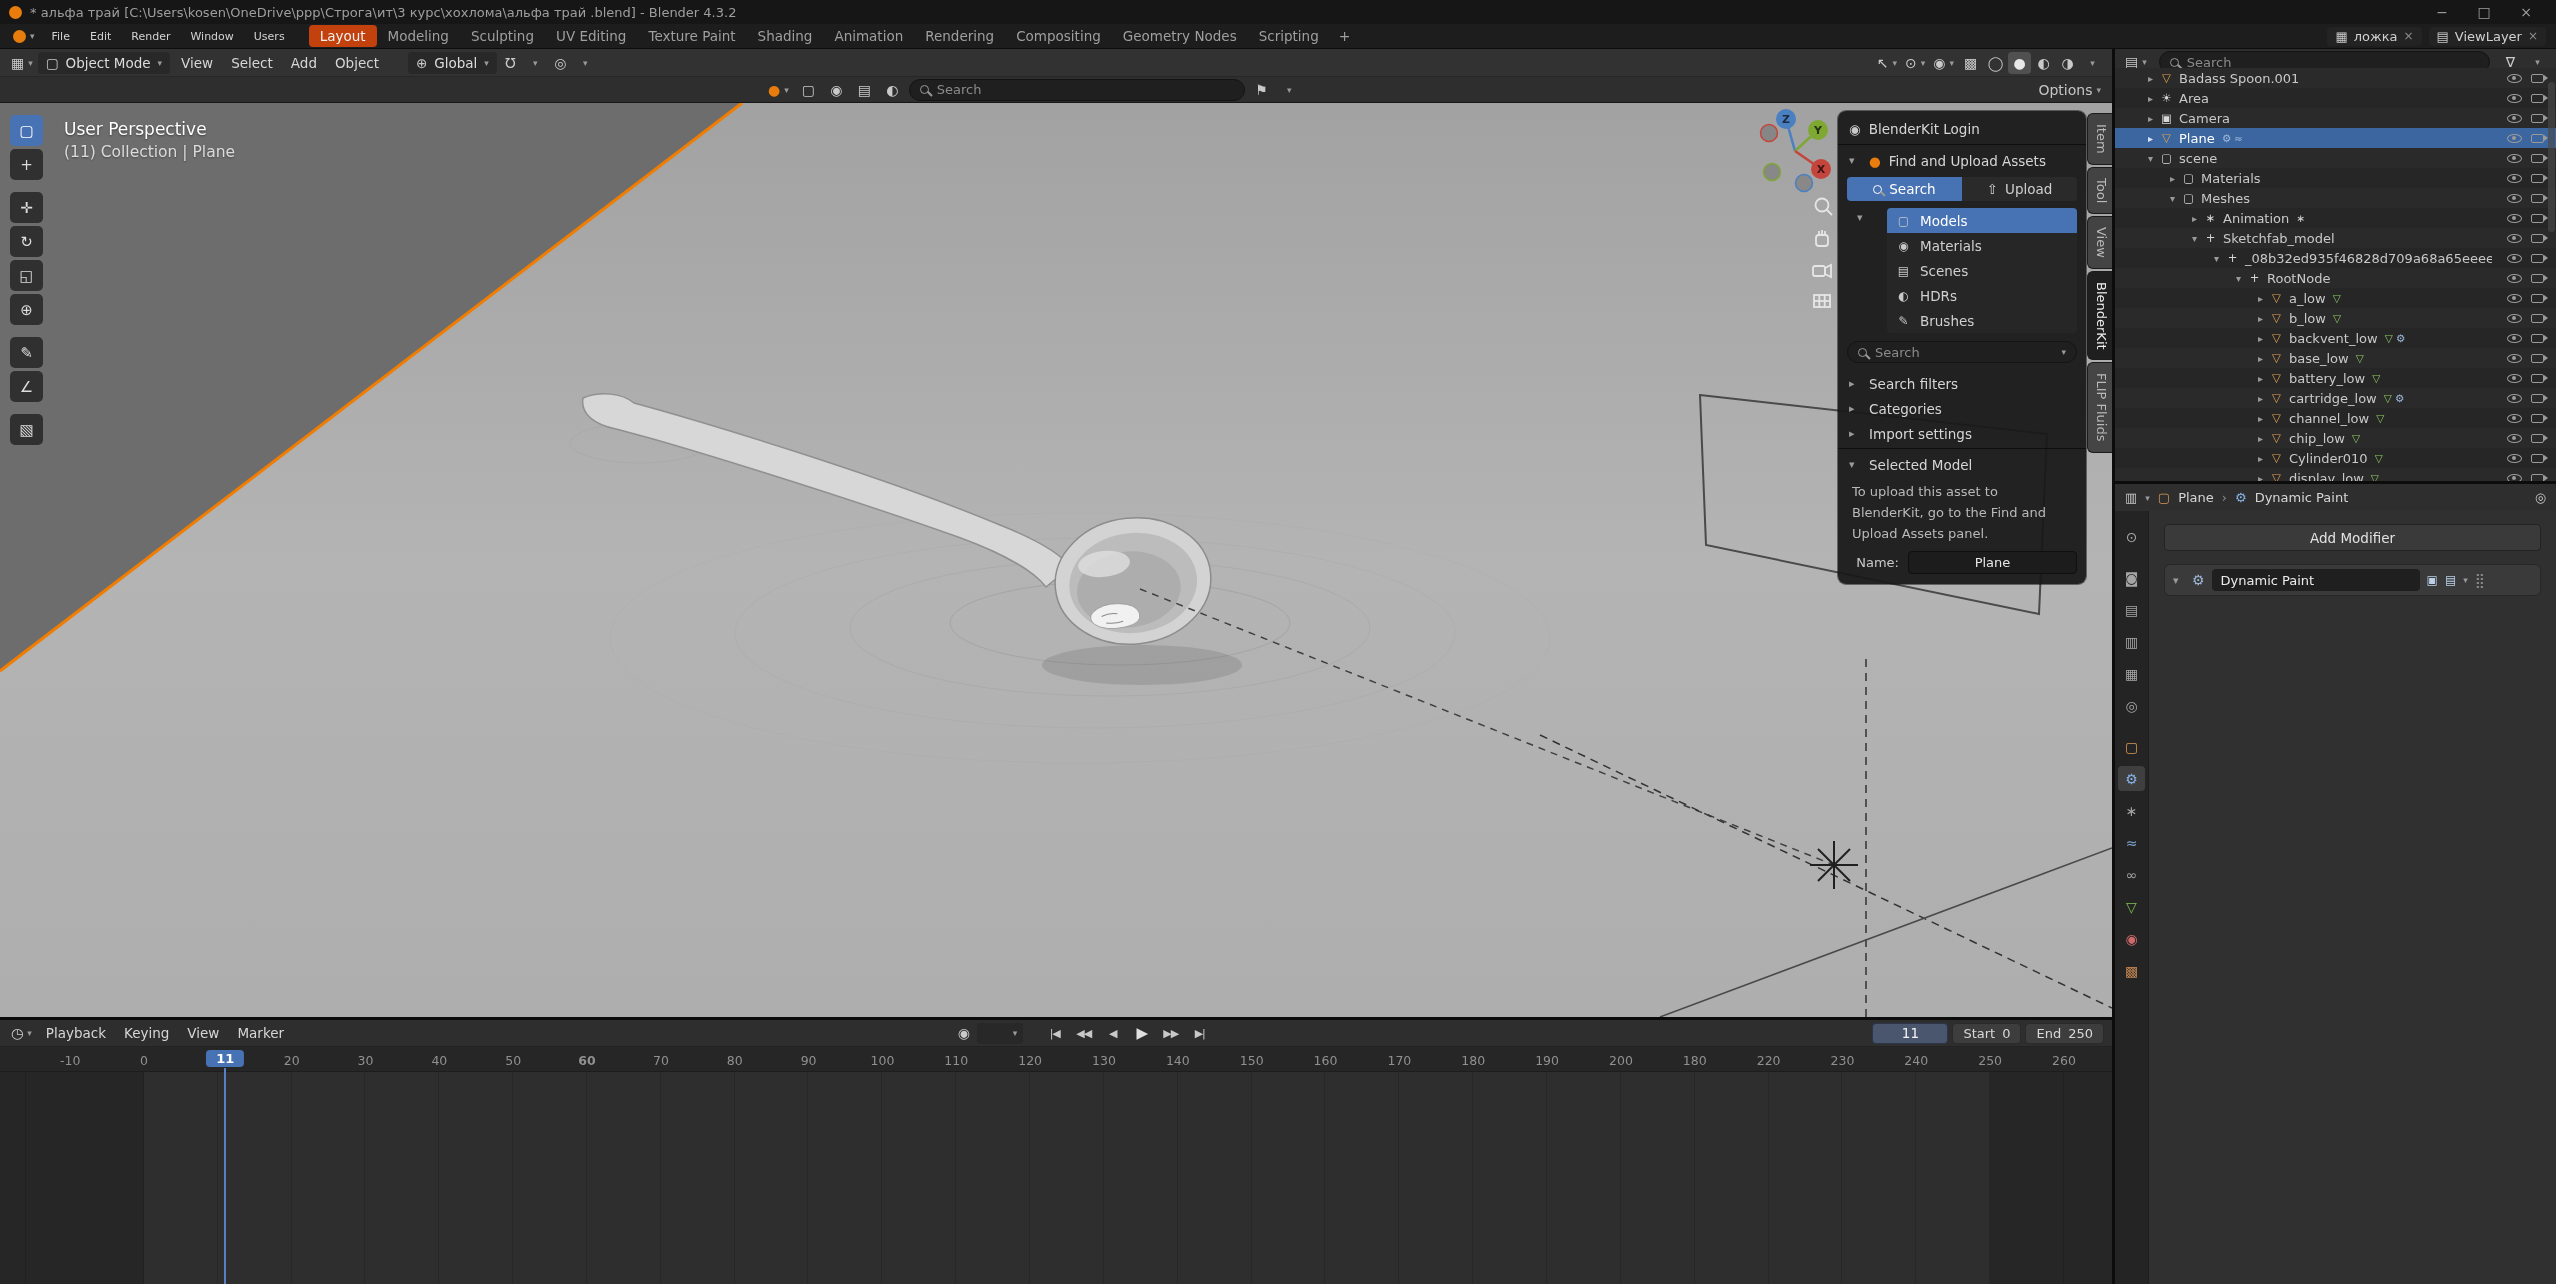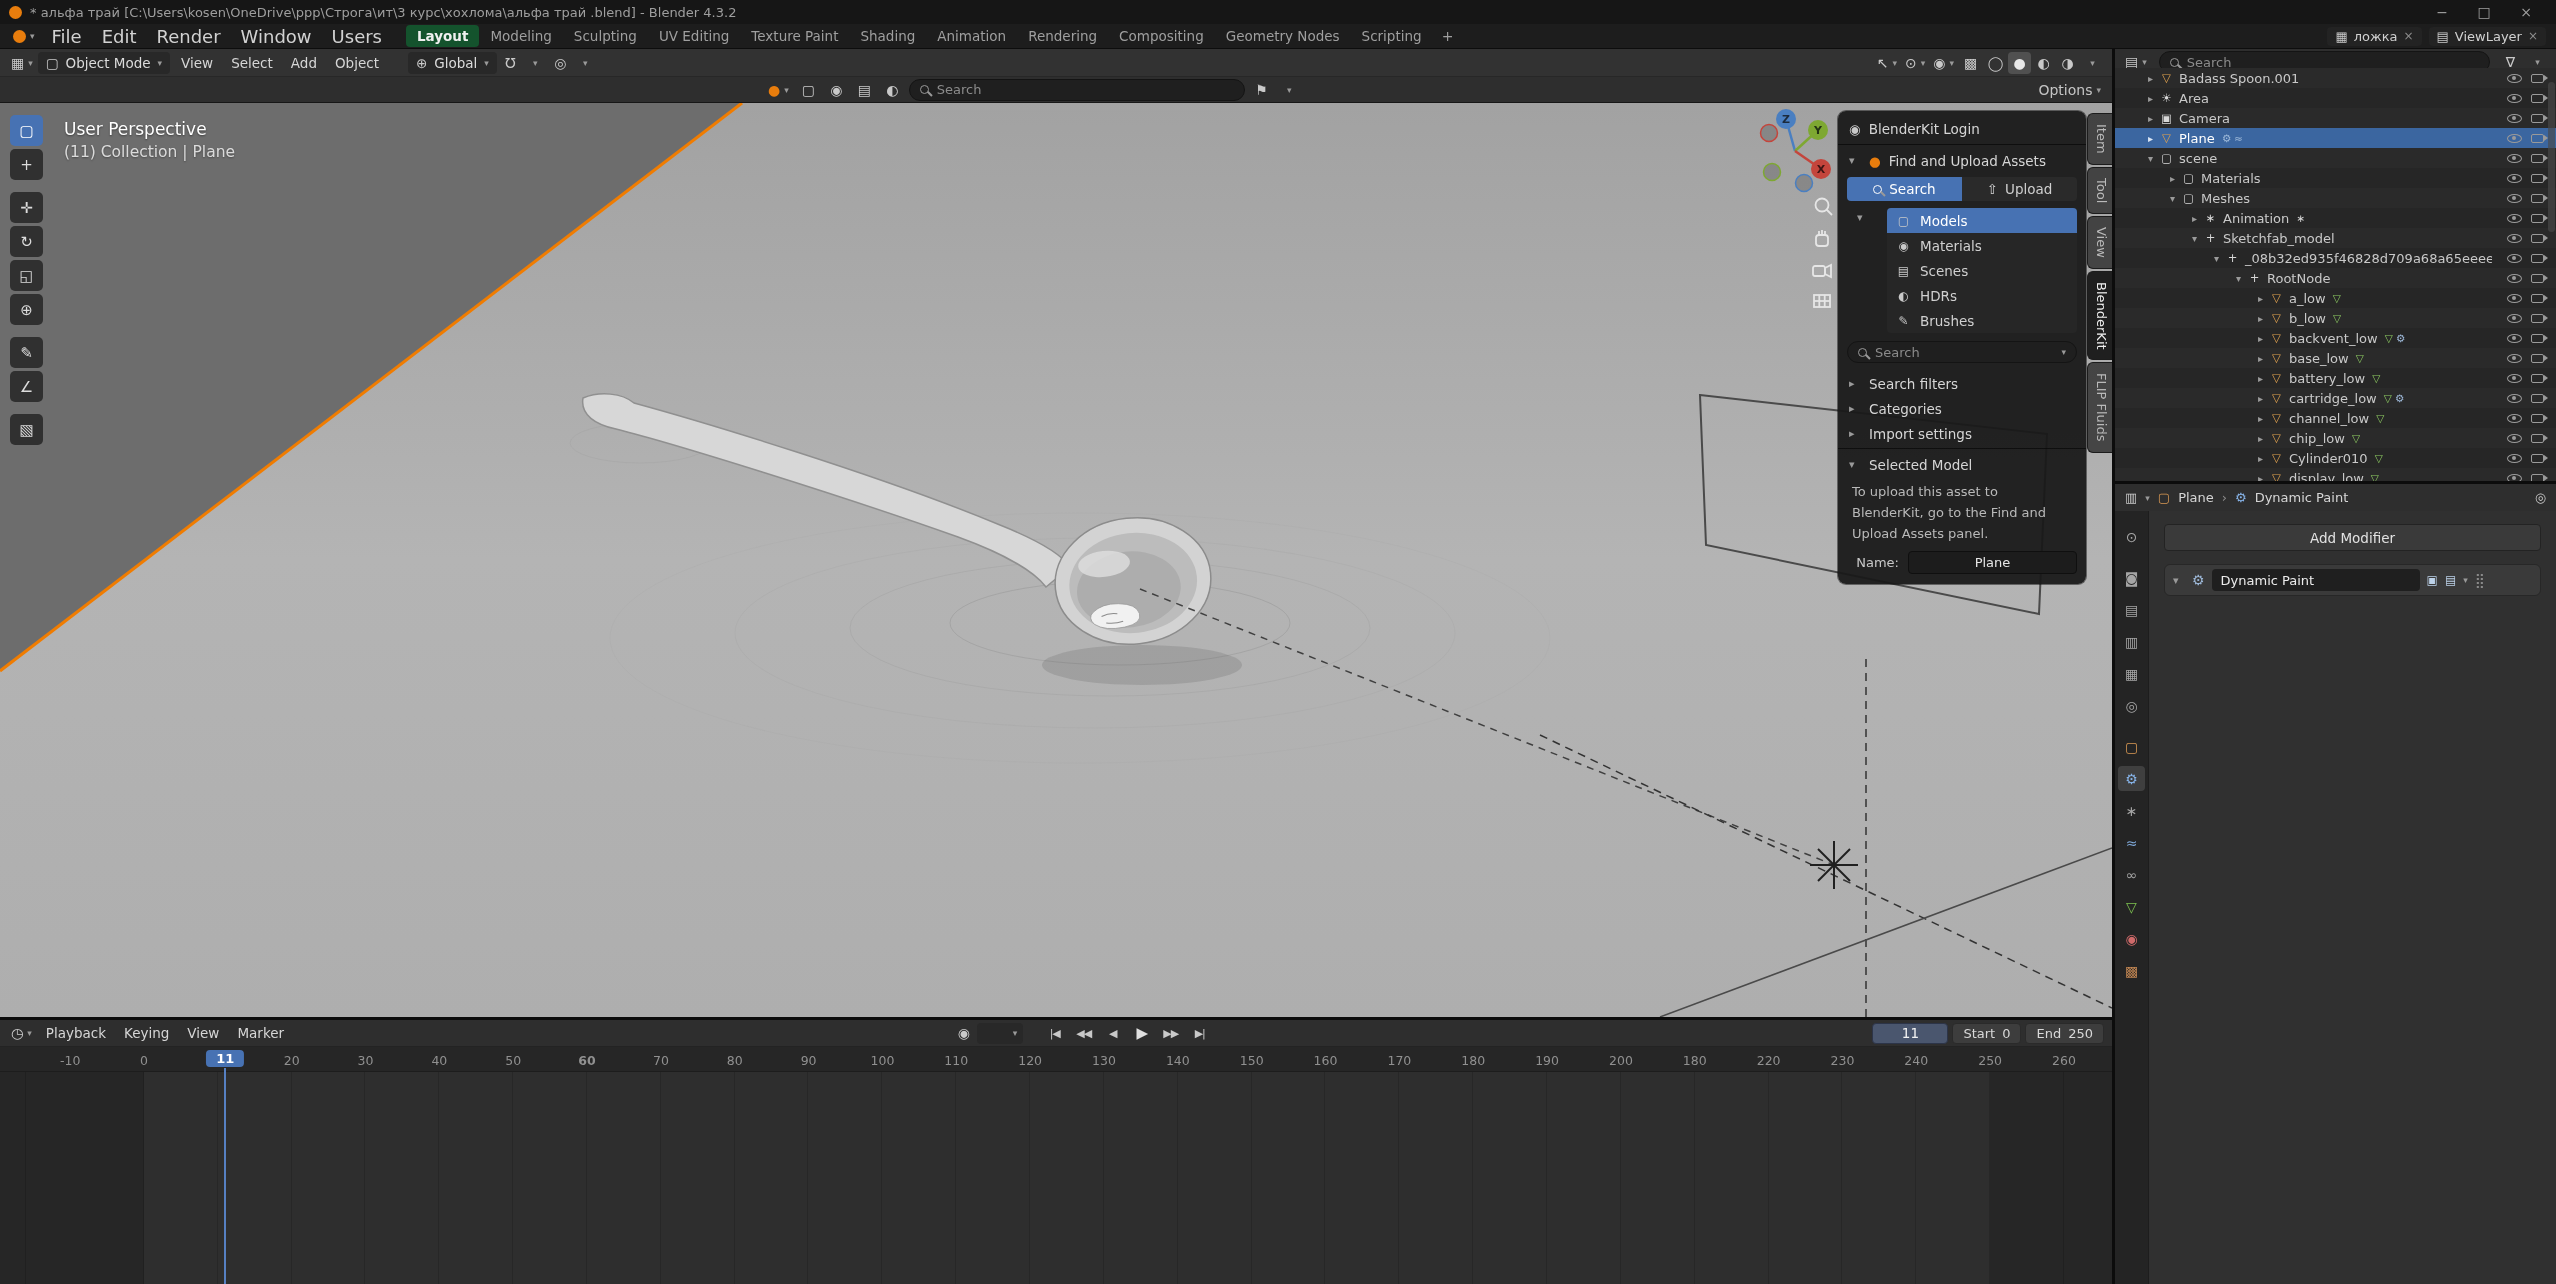--- a/index.html
+++ b/index.html
@@ -9,24 +9,24 @@
   
   .titlebar { height:24px; background:#161616; display:flex; align-items:center; gap:8px; padding:0 9px; }
   .logo-dot { width:13px; height:13px; border-radius:50%; background:#e87d0d; flex:none; }
   .title-text { font-size:13px; color:#9e9e9e; white-space:nowrap; }
   .win-controls { margin-left:auto; display:flex; }
   .win-btn { width:42px; text-align:center; font-size:14px; color:#9e9e9e; }
 
   
   .menubar { height:25px; background:#1d1d1d; display:flex; align-items:center; padding:0 6px; border-bottom:1px solid #0d0d0d; }
   .mb-logo { display:flex; align-items:center; gap:4px; padding:0 7px; }
-  .menu-item { padding:0 10px; font-size:18px; color:#d2d2d2; }
+  .menu-item { padding:0 10px; font-size:11px; color:#d2d2d2; }
   .ws-tabs { display:flex; margin-left:14px; align-items:center; }
   .ws-tab { padding:3px 11px; font-size:13.5px; color:#9f9f9f; border-radius:4px; white-space:nowrap; }
-  .ws-tab.active { background:#14532d; color:#f0f0f0;font-weight:bold; }
+  .ws-tab.active { background:#c2410c; color:#f0f0f0; }
   .ws-add { padding:0 9px; color:#9f9f9f; }
   .mb-right { margin-left:auto; display:flex; align-items:center; gap:7px; padding-right:4px; }
   .mb-widget { display:flex; align-items:center; gap:6px; background:#232323; border-radius:4px; padding:2px 8px; font-size:13px; color:#d0d0d0; }
   .x-small { color:#8d8d8d; font-size:12px; }
 
   
   .main { position:absolute; top:49px; left:0; right:0; bottom:0; display:flex; }
   .left-col { width:2112px; display:flex; flex-direction:column; }
   .divider-v { width:3px; background:#0c0c0c; }
   .right-col { width:441px; display:flex; flex-direction:column; }

